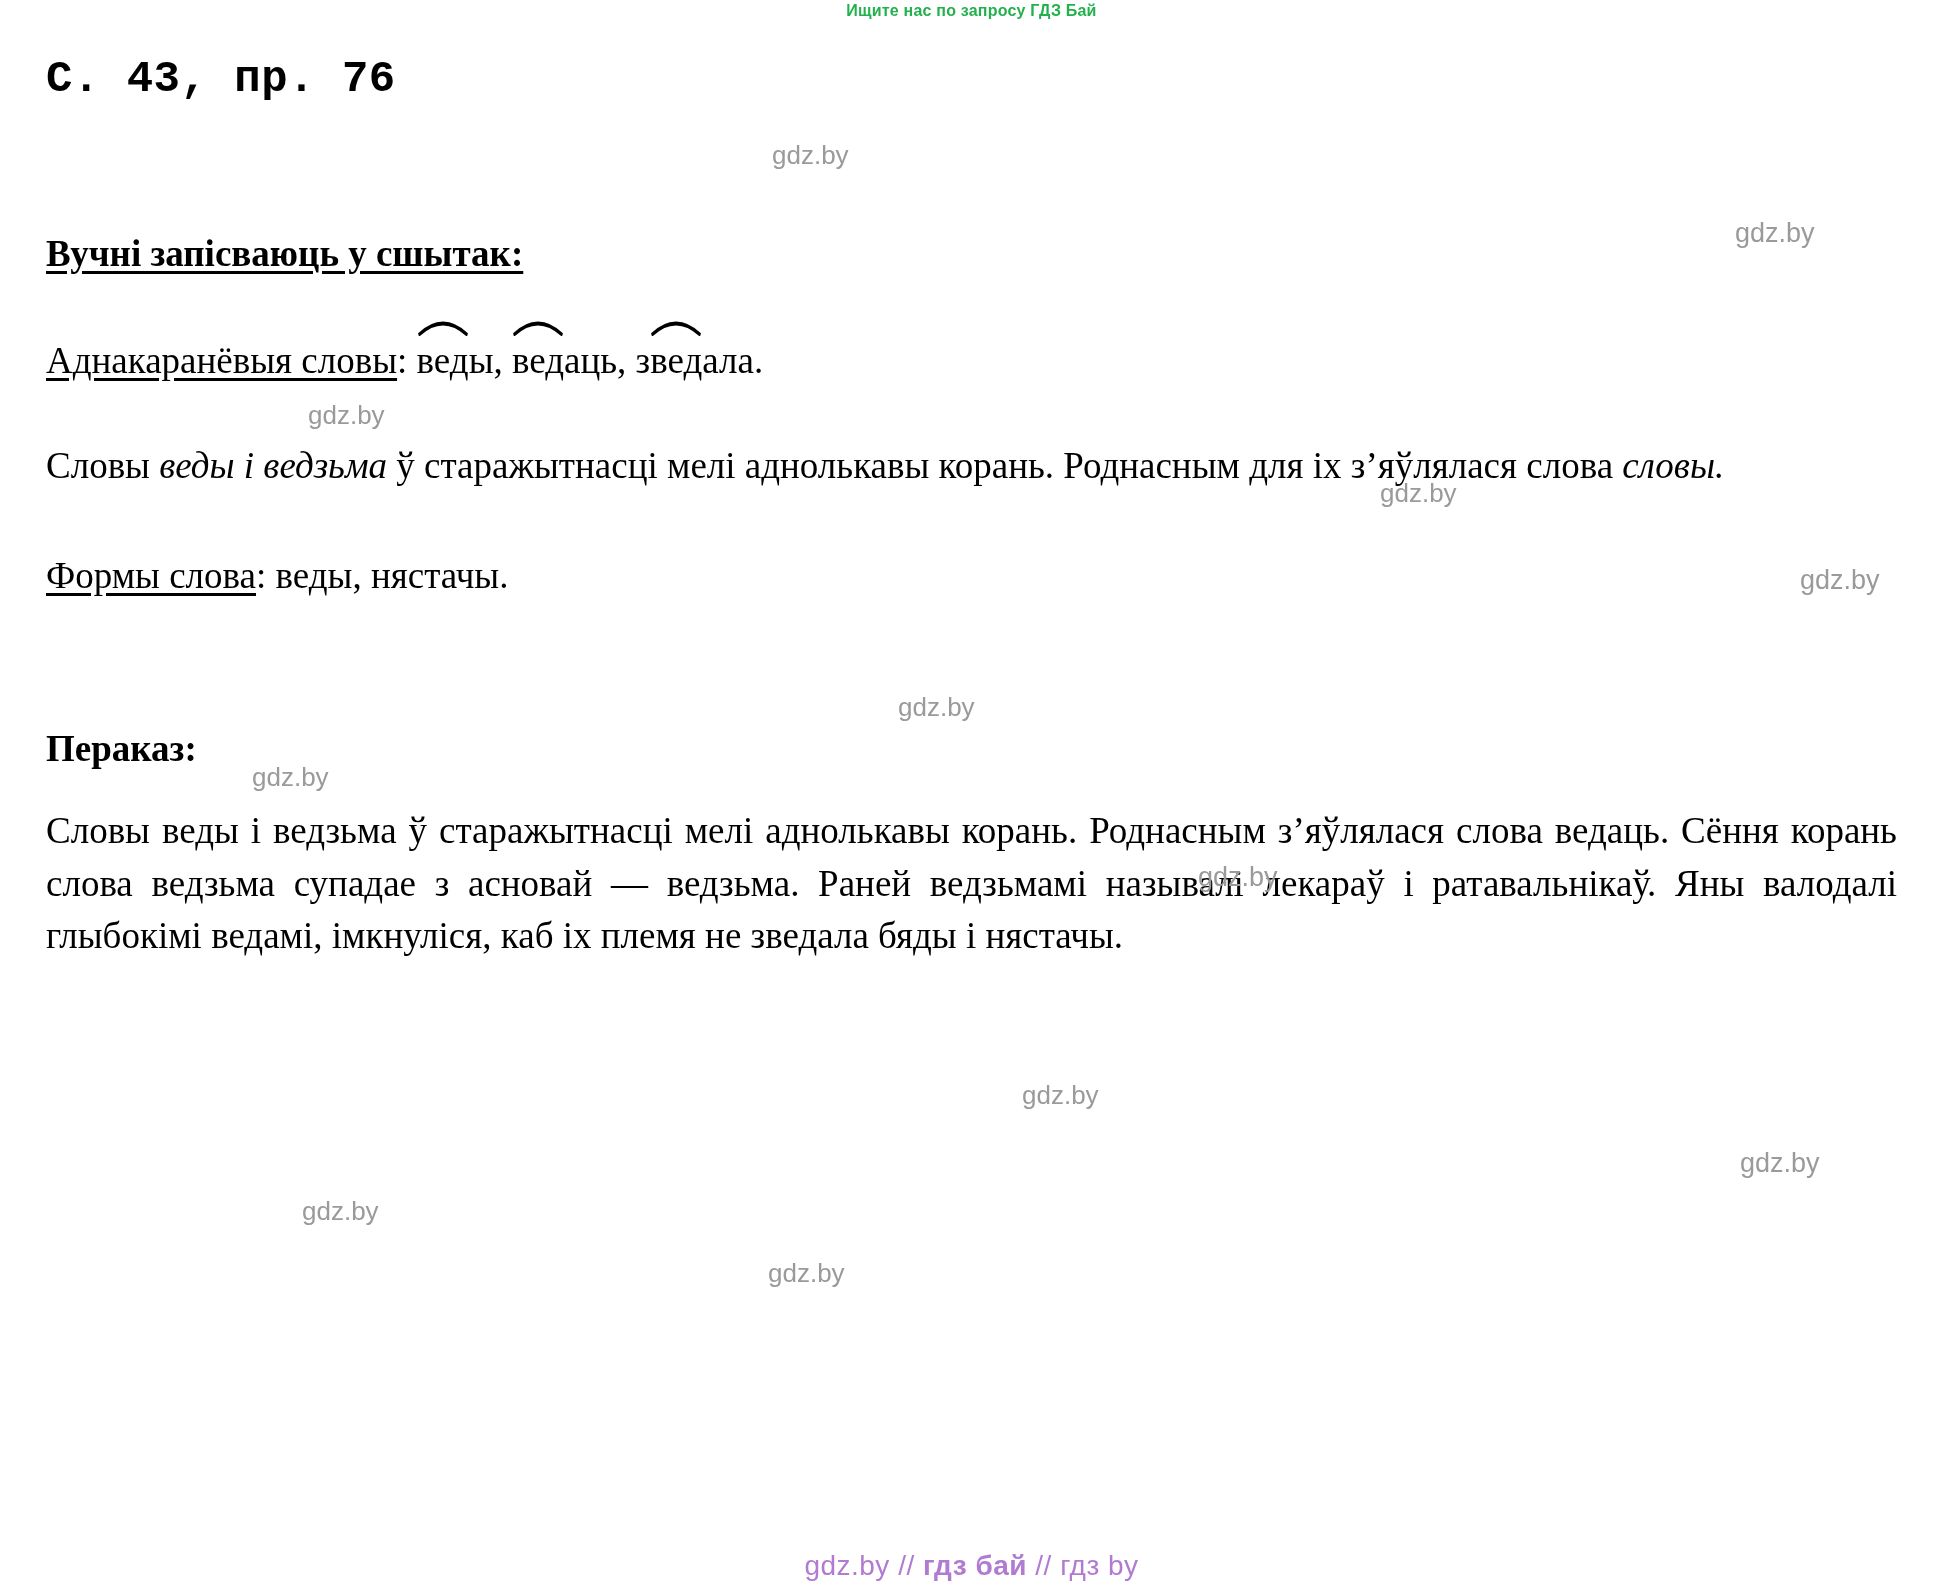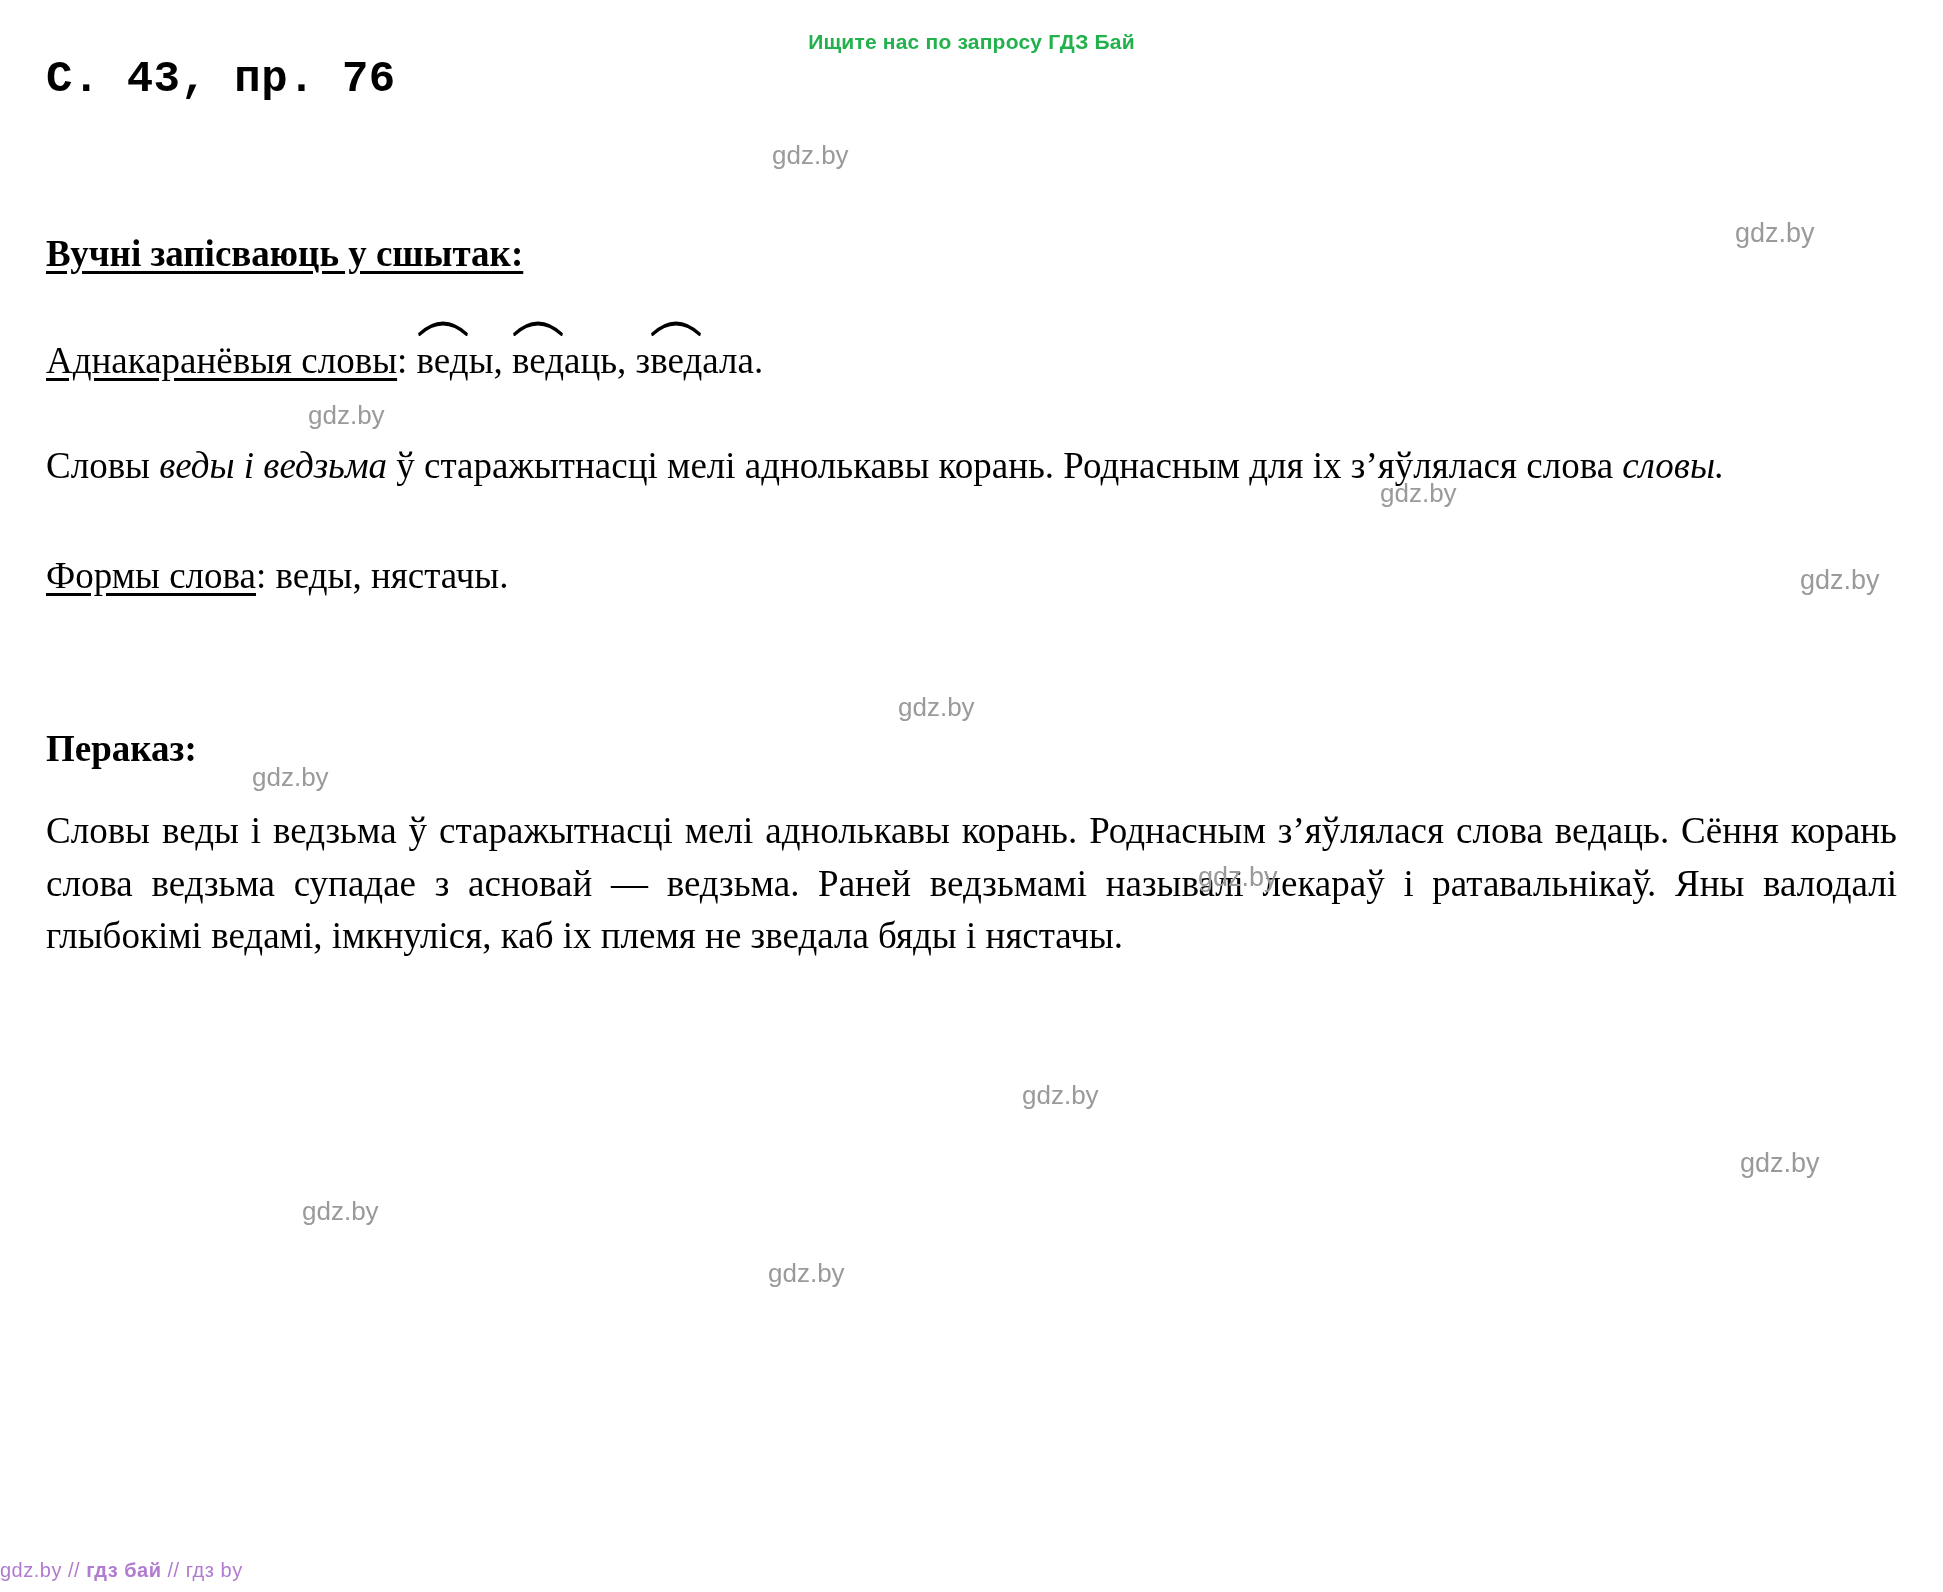--- a/index.html
+++ b/index.html
@@ -23,24 +23,23 @@
     padding: 0 40px;
   }
   .top-banner {
     position: absolute;
     top: 2px;
     left: 0;
     width: 100%;
     text-align: center;
     color: #22b14c;
     font-family: "Liberation Sans", sans-serif;
-    font-size: 21px;
+    font-size: 16px;
     font-weight: bold;
     letter-spacing: 0.2px;
-    margin-top: 28px;
   }
   .content {
     position: relative;
     padding-top: 48px;
     font-size: 37px;
     line-height: 1.42;
   }
   .heading {
     font-weight: bold;
     font-size: 44px;
@@ -88,24 +87,24 @@
     color: #9a9a9a;
     font-family: "Liberation Sans", sans-serif;
     white-space: nowrap;
     pointer-events: none;
   }
   .footer {
     position: absolute;
     bottom: 10px;
     left: 0;
     width: 100%;
-    text-align: left;
+    text-align: center;
     color: #b07bd0;
     font-family: "Liberation Sans", sans-serif;
-    font-size: 20px;
+    font-size: 28px;
     letter-spacing: 0.5px;
   }
   .footer .sep { color: #b07bd0; }
   .footer .b { font-weight: bold; }
 </style>
 </head>
 <body>
 
 <div class="page">
 

